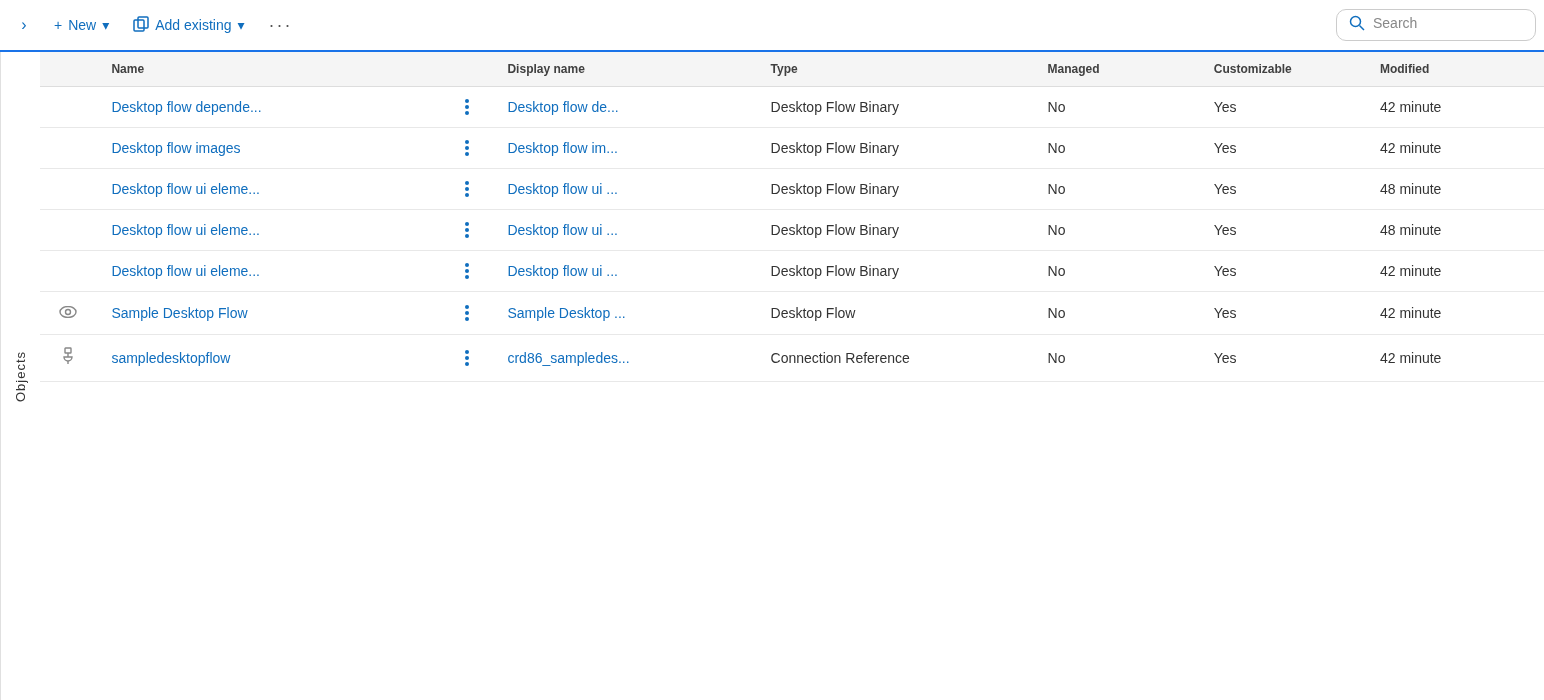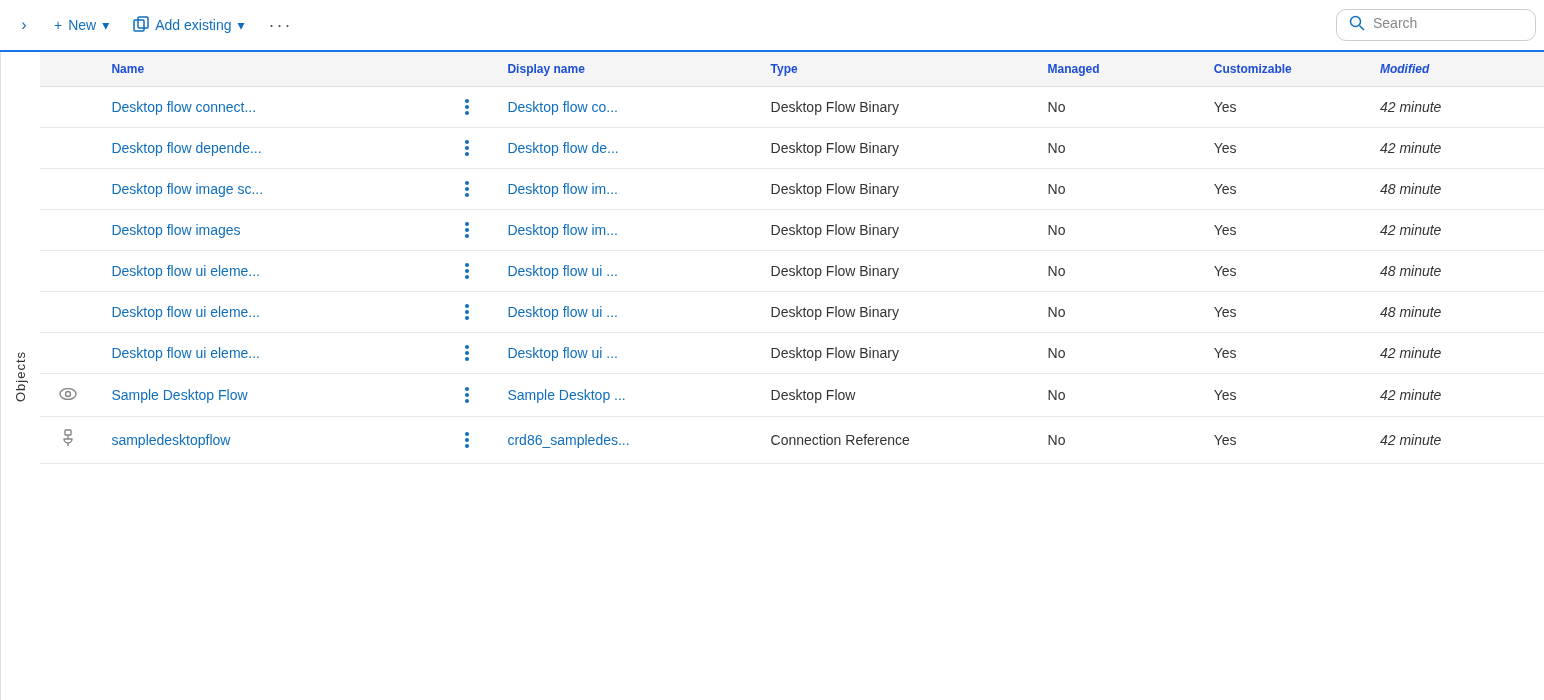--- a/index.html
+++ b/index.html
@@ -104,39 +104,39 @@
 
     thead tr {
       background: #f5f5f5;
     }
 
     th {
       text-align: left;
       padding: 10px 16px;
       font-size: 12px;
       font-weight: 600;
-      color: #1d4ed8;
+      color: #404040;
       border-bottom: 1px solid #ddd;
       white-space: nowrap;
     }
 
     td {
       padding: 12px 16px;
       border-bottom: 1px solid #e8e8e8;
       color: #333;
       font-size: 14px;
       white-space: nowrap;
     }
 
     .col-name { width: 250px; }
     .col-display { width: 190px; }
     .col-type { width: 200px; }
     .col-managed { width: 120px; }
     .col-customizable { width: 120px; }
-    .col-modified { width: 130px; font-style: italic; }
+    .col-modified { width: 130px; }
 
     .link-text { color: #106ebe; cursor: pointer; }
 
     .menu-dots {
       color: #106ebe;
       font-size: 18px;
       cursor: pointer;
       letter-spacing: 1px;
       display: flex;
       flex-direction: column;
@@ -209,67 +209,35 @@
           <th class="col-name">Name</th>
           <th style="width:36px;"></th>
           <th class="col-display">Display name</th>
           <th class="col-type">Type</th>
           <th class="col-managed">Managed</th>
           <th class="col-customizable">Customizable</th>
           <th class="col-modified">Modified</th>
         </tr>
       </thead>
       <tbody id="table-body">
-      <tr>
-            <td style="text-align: center; width: 40px; padding: 12px 4px;"></td>
-            <td class="col-name link-text">Desktop flow connect...</td>
-            <td style="text-align: center; width: 36px; padding: 12px 4px;">
-              <div class="menu-dots">
-                <span></span>
-                <span></span>
-                <span></span>
-              </div>
-            </td>
-            <td class="col-display link-text">Desktop flow co...</td>
-            <td class="col-type">Desktop Flow Binary</td>
-            <td class="col-managed">No</td>
-            <td class="col-customizable">Yes</td>
-            <td class="col-modified">42 minute</td>
-          </tr>
           <tr>
             <td style="text-align: center; width: 40px; padding: 12px 4px;"></td>
             <td class="col-name link-text">Desktop flow depende...</td>
             <td style="text-align: center; width: 36px; padding: 12px 4px;">
               <div class="menu-dots">
                 <span></span>
                 <span></span>
                 <span></span>
               </div>
             </td>
             <td class="col-display link-text">Desktop flow de...</td>
             <td class="col-type">Desktop Flow Binary</td>
             <td class="col-managed">No</td>
             <td class="col-customizable">Yes</td>
             <td class="col-modified">42 minute</td>
-          </tr>
-          <tr>
-            <td style="text-align: center; width: 40px; padding: 12px 4px;"></td>
-            <td class="col-name link-text">Desktop flow image sc...</td>
-            <td style="text-align: center; width: 36px; padding: 12px 4px;">
-              <div class="menu-dots">
-                <span></span>
-                <span></span>
-                <span></span>
-              </div>
-            </td>
-            <td class="col-display link-text">Desktop flow im...</td>
-            <td class="col-type">Desktop Flow Binary</td>
-            <td class="col-managed">No</td>
-            <td class="col-customizable">Yes</td>
-            <td class="col-modified">48 minute</td>
           </tr>
           <tr>
             <td style="text-align: center; width: 40px; padding: 12px 4px;"></td>
             <td class="col-name link-text">Desktop flow images</td>
             <td style="text-align: center; width: 36px; padding: 12px 4px;">
               <div class="menu-dots">
                 <span></span>
                 <span></span>
                 <span></span>
               </div>

